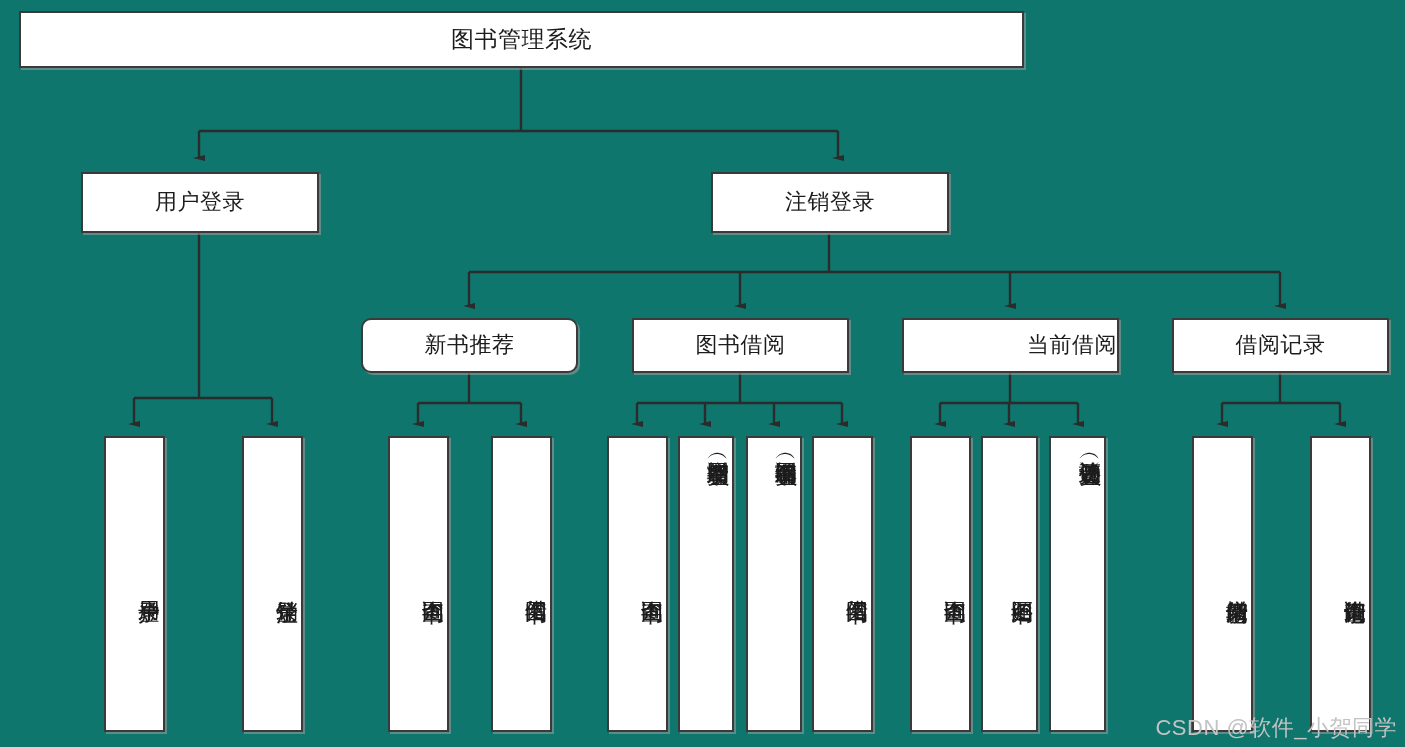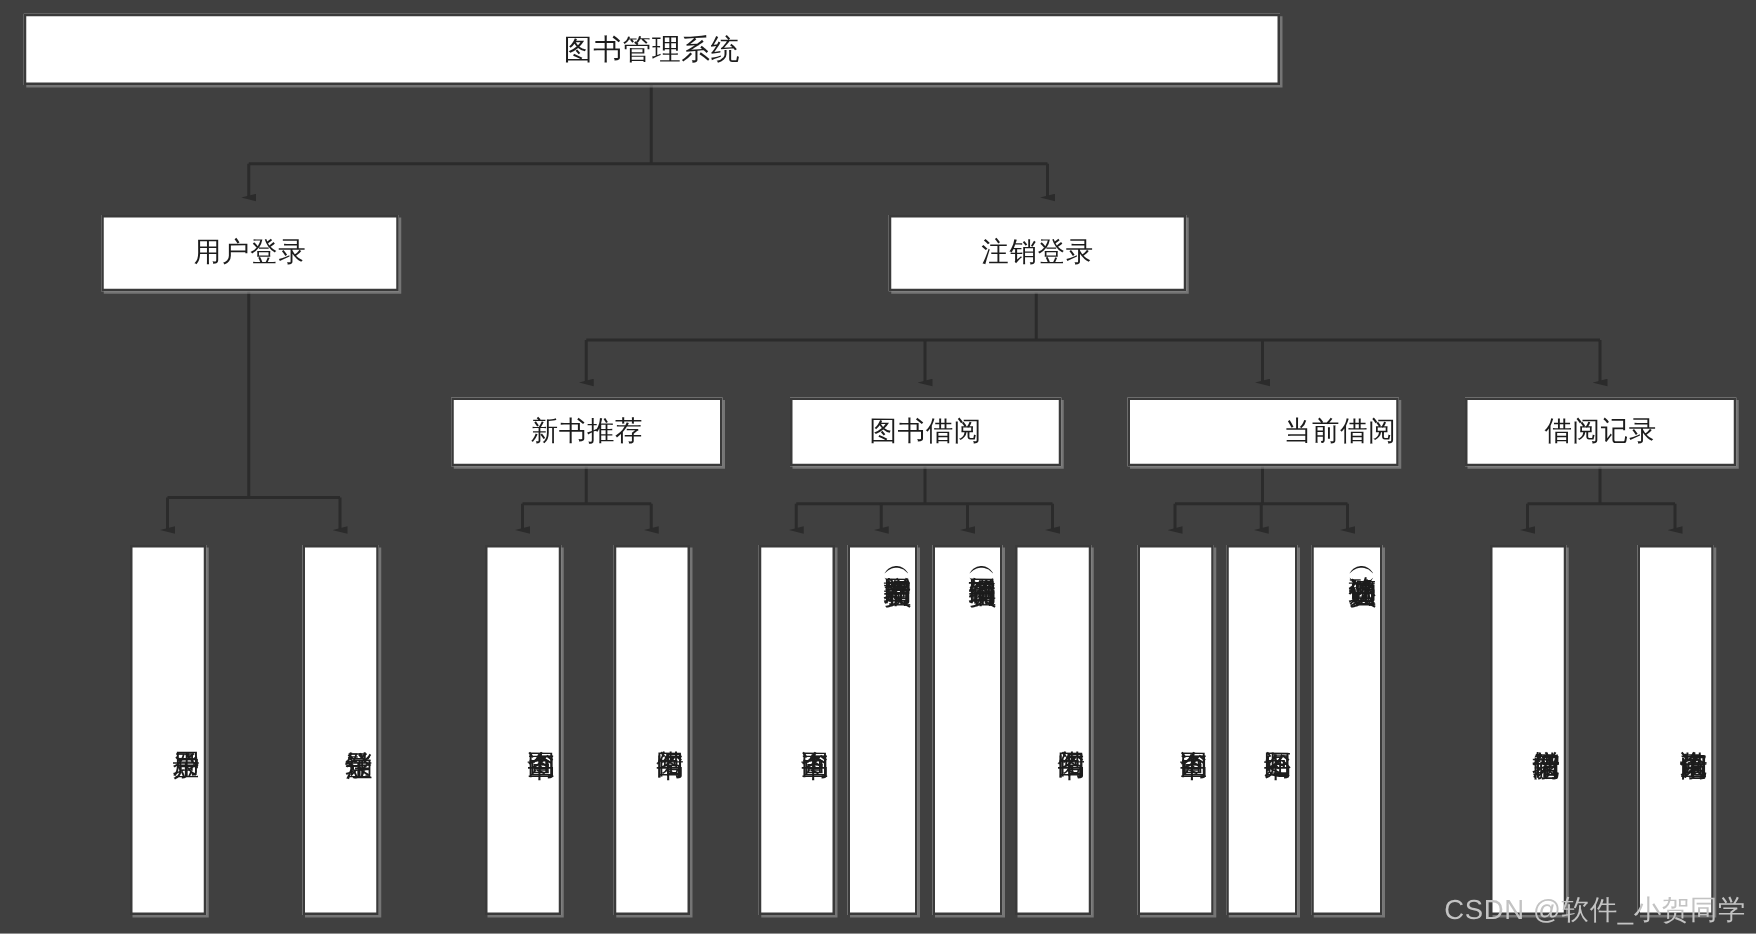--- a/index.html
+++ b/index.html
@@ -7,21 +7,21 @@
     padding: 0;
     background: #ffffff;
   }
   body {
     font-family: "Liberation Sans", "DejaVu Sans", sans-serif;
   }
   #stage {
     position: relative;
     width: 1405px;
     height: 747px;
-    background: #404040;
+    background: #0f766e;
     overflow: hidden;
   }
   svg.wires {
     position: absolute;
     left: 0;
     top: 0;
     width: 1405px;
     height: 747px;
     pointer-events: none;
   }
@@ -131,21 +131,21 @@
     <span>图书管理系统</span>
   </div>
 
   <div class="node horiz" style="left:81px; top:172px; width:238px; height:61px;">
     <span>用户登录</span>
   </div>
   <div class="node horiz" style="left:711px; top:172px; width:238px; height:61px;">
     <span>注销登录</span>
   </div>
 
-  <div class="node horiz" style="left:361px; top:318px; width:217px; height:55px;">
+  <div class="node horiz" style="left:361px; top:318px; width:217px; height:55px;border-radius:10px;">
     <span>新书推荐</span>
   </div>
   <div class="node horiz" style="left:632px; top:318px; width:217px; height:55px;">
     <span>图书借阅</span>
   </div>
   <div class="node horiz" style="left:902px; top:318px; width:217px; height:55px;justify-content:flex-end;">
     <span>当前借阅</span>
   </div>
   <div class="node horiz" style="left:1172px; top:318px; width:217px; height:55px;">
     <span>借阅记录</span>

